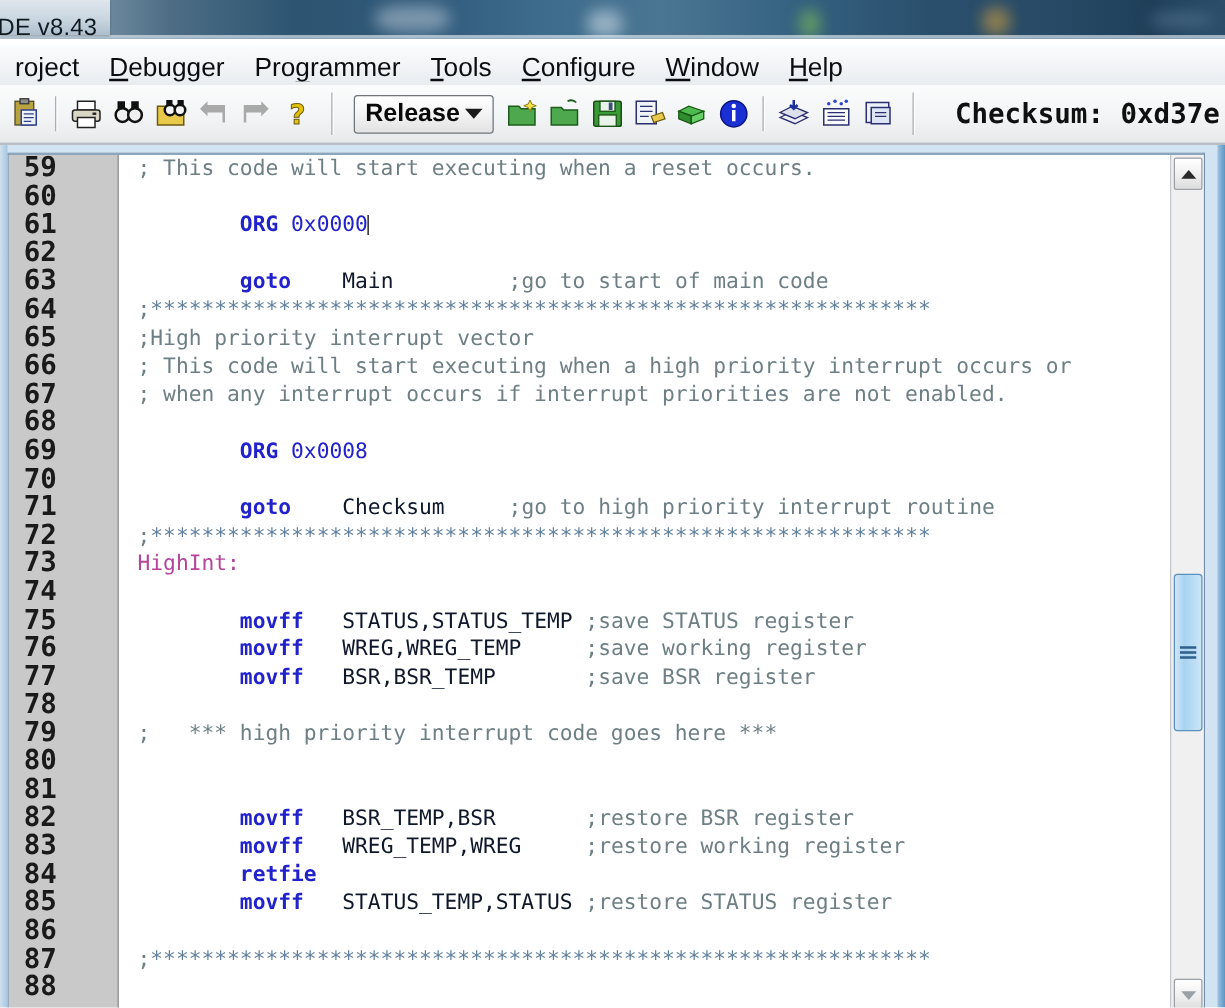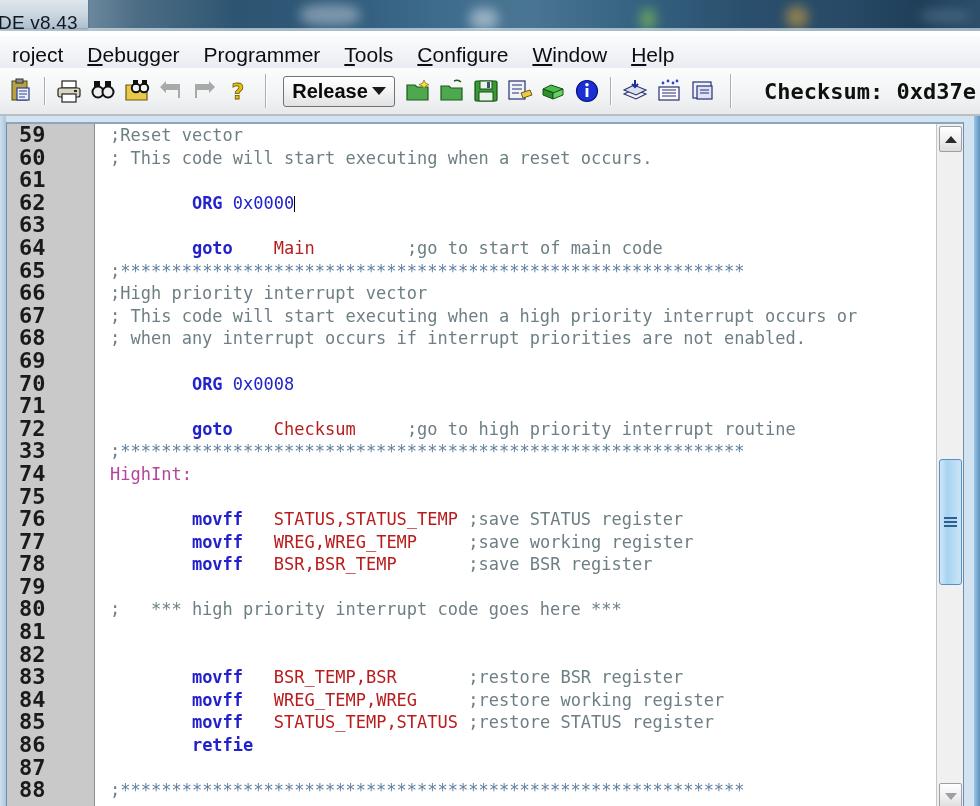--- a/index.html
+++ b/index.html
@@ -121,21 +121,21 @@
     background: #ffffff; overflow: hidden;
   }
   .code-line {
     height: 22.6px; line-height: 22.6px; white-space: pre;
     font-family: "DejaVu Sans Mono", monospace;
     font-size: 17px; padding-left: 14px; color: #000000;
   }
   .tk-com  { color: #6d7f84; }
   .tk-star { color: #5f7f9e; }
   .tk-kw   { color: #2222cc; font-weight: bold; }
-  .tk-id   { color: #b91c1c; }
+  .tk-id   { color: #0f172a; }
   .tk-lbl  { color: #b5449a; }
   .tk-num  { color: #2222cc; }
   .caret {
     display: inline-block; width: 1px; height: 16px;
     background: #000; vertical-align: -3px; margin-left: 0px;
   }
 
   
   .vscroll {
     position: absolute; right: 0; top: 0; width: 27px; height: 100%;
@@ -376,39 +376,38 @@
           <div class="ln">63</div>
           <div class="ln">64</div>
           <div class="ln">65</div>
           <div class="ln">66</div>
           <div class="ln">67</div>
           <div class="ln">68</div>
           <div class="ln">69</div>
           <div class="ln">70</div>
           <div class="ln">71</div>
           <div class="ln">72</div>
-          <div class="ln">33</div>
+          <div class="ln">73</div>
           <div class="ln">74</div>
           <div class="ln">75</div>
           <div class="ln">76</div>
           <div class="ln">77</div>
           <div class="ln">78</div>
           <div class="ln">79</div>
           <div class="ln">80</div>
           <div class="ln">81</div>
           <div class="ln">82</div>
           <div class="ln">83</div>
           <div class="ln">84</div>
           <div class="ln">85</div>
           <div class="ln">86</div>
           <div class="ln">87</div>
           <div class="ln">88</div>
         </div>
       <div class="codearea" id="codearea">
-          <div class="code-line"><span class="tk-com">;Reset vector</span></div>
           <div class="code-line"><span class="tk-com">; This code will start executing when a reset occurs.</span></div>
           <div class="code-line">&nbsp;</div>
           <div class="code-line"><span>        </span><span class="tk-kw">ORG</span><span> </span><span class="tk-num">0x0000</span><span class="caret"></span></div>
           <div class="code-line">&nbsp;</div>
           <div class="code-line"><span>        </span><span class="tk-kw">goto</span><span>    </span><span class="tk-id">Main</span><span>         </span><span class="tk-com">;go to start of main code</span></div>
           <div class="code-line"><span class="tk-com">;</span><span class="tk-star">*************************************************************</span></div>
           <div class="code-line"><span class="tk-com">;High priority interrupt vector</span></div>
           <div class="code-line"><span class="tk-com">; This code will start executing when a high priority interrupt occurs or</span></div>
           <div class="code-line"><span class="tk-com">; when any interrupt occurs if interrupt priorities are not enabled.</span></div>
           <div class="code-line">&nbsp;</div>
@@ -420,22 +419,22 @@
           <div class="code-line">&nbsp;</div>
           <div class="code-line"><span>        </span><span class="tk-kw">movff</span><span>   </span><span class="tk-id">STATUS,STATUS_TEMP</span><span> </span><span class="tk-com">;save STATUS register</span></div>
           <div class="code-line"><span>        </span><span class="tk-kw">movff</span><span>   </span><span class="tk-id">WREG,WREG_TEMP</span><span>     </span><span class="tk-com">;save working register</span></div>
           <div class="code-line"><span>        </span><span class="tk-kw">movff</span><span>   </span><span class="tk-id">BSR,BSR_TEMP</span><span>       </span><span class="tk-com">;save BSR register</span></div>
           <div class="code-line">&nbsp;</div>
           <div class="code-line"><span class="tk-com">;   *** high priority interrupt code goes here ***</span></div>
           <div class="code-line">&nbsp;</div>
           <div class="code-line">&nbsp;</div>
           <div class="code-line"><span>        </span><span class="tk-kw">movff</span><span>   </span><span class="tk-id">BSR_TEMP,BSR</span><span>       </span><span class="tk-com">;restore BSR register</span></div>
           <div class="code-line"><span>        </span><span class="tk-kw">movff</span><span>   </span><span class="tk-id">WREG_TEMP,WREG</span><span>     </span><span class="tk-com">;restore working register</span></div>
+          <div class="code-line"><span>        </span><span class="tk-kw">retfie</span></div>
           <div class="code-line"><span>        </span><span class="tk-kw">movff</span><span>   </span><span class="tk-id">STATUS_TEMP,STATUS</span><span> </span><span class="tk-com">;restore STATUS register</span></div>
-          <div class="code-line"><span>        </span><span class="tk-kw">retfie</span></div>
           <div class="code-line">&nbsp;</div>
           <div class="code-line"><span class="tk-com">;</span><span class="tk-star">*************************************************************</span></div>
         </div>
 
       <div class="vscroll">
         <div class="sb-btn up">
           <span class="sb-up-arrow"></span>
         </div>
         <div class="sb-thumb">
           <div class="sb-grip">

